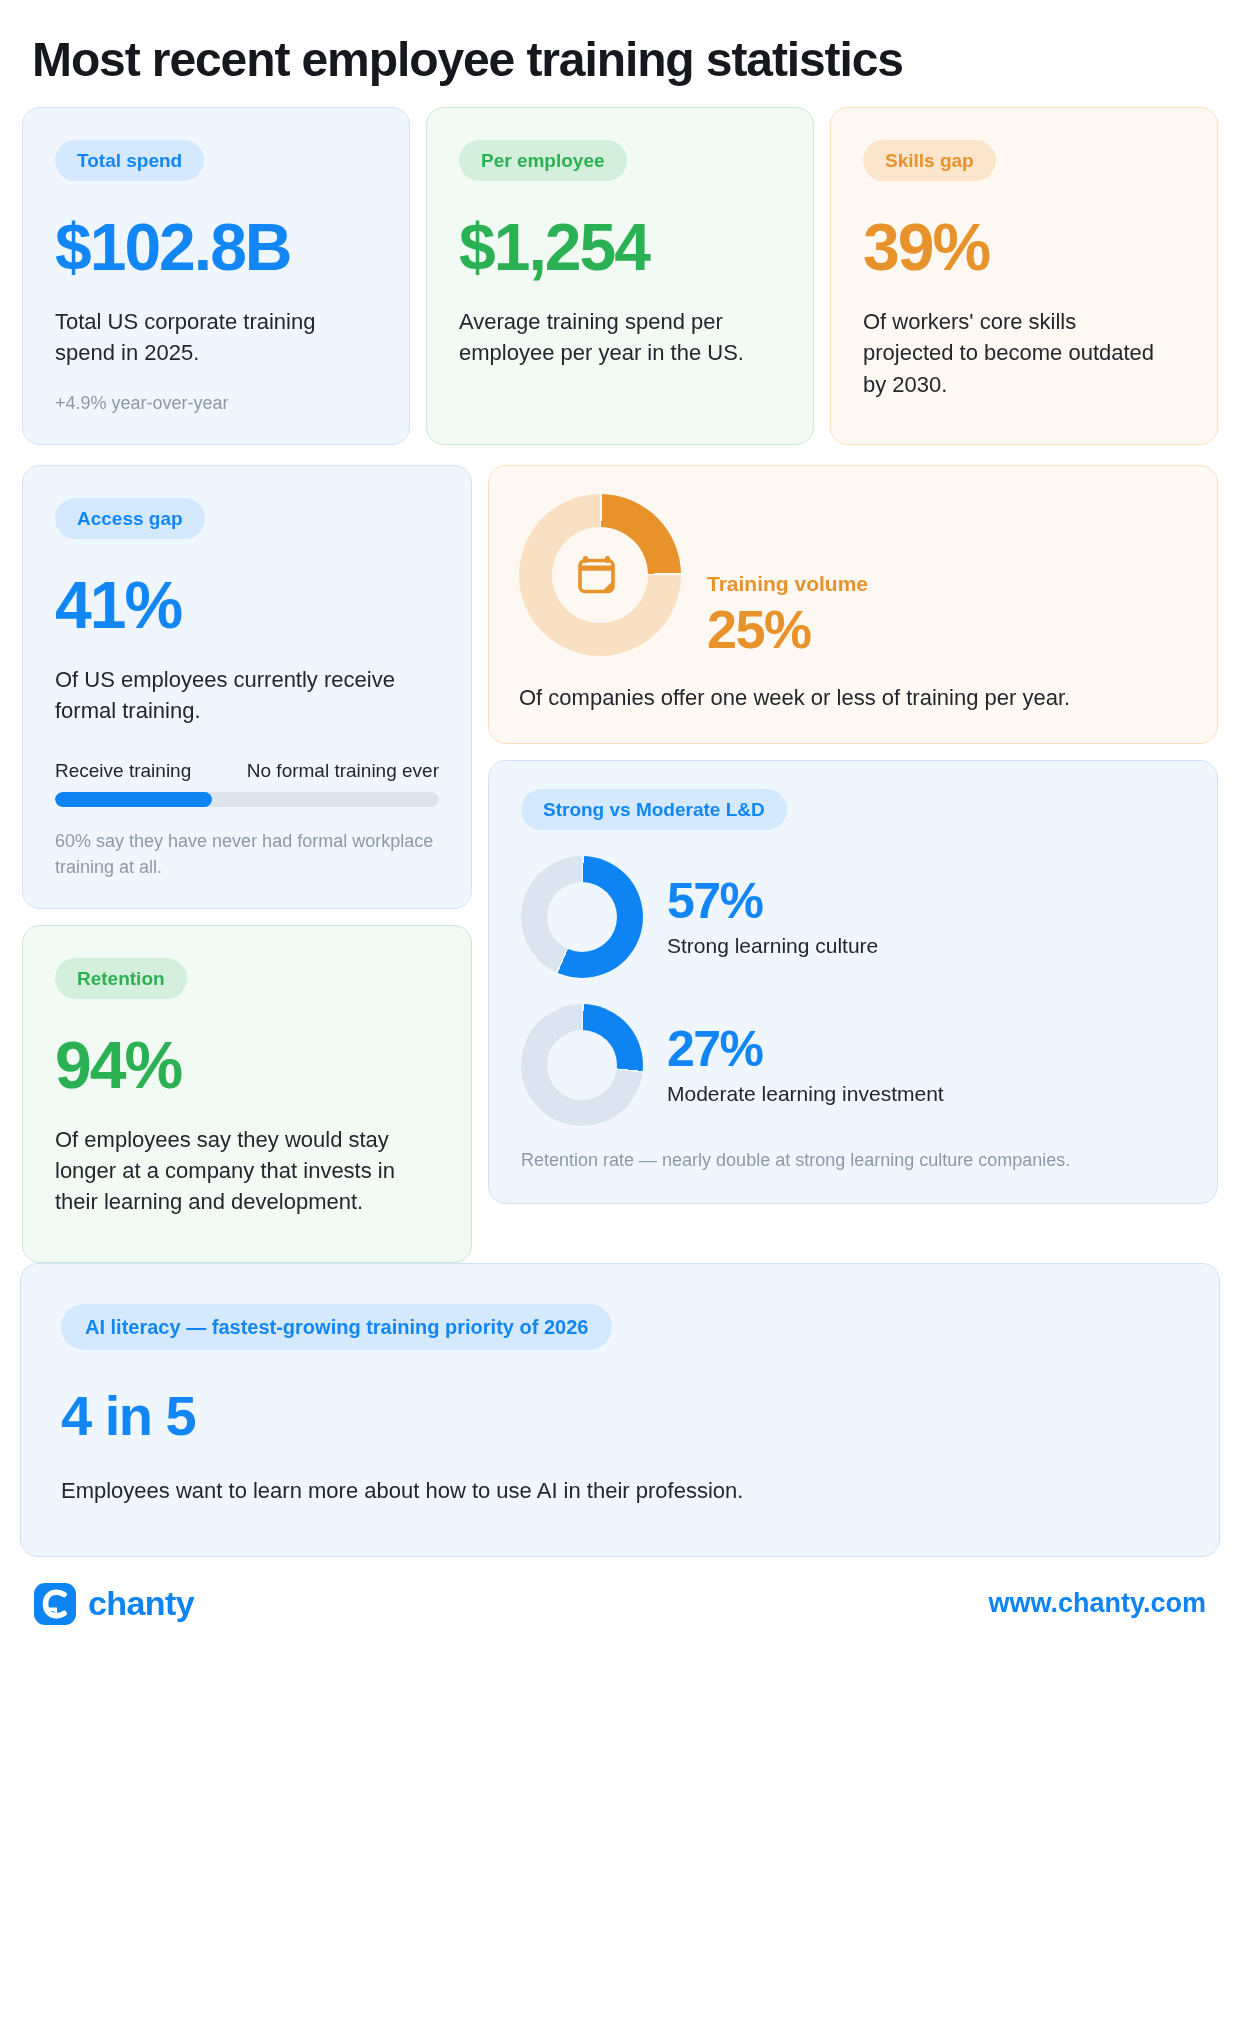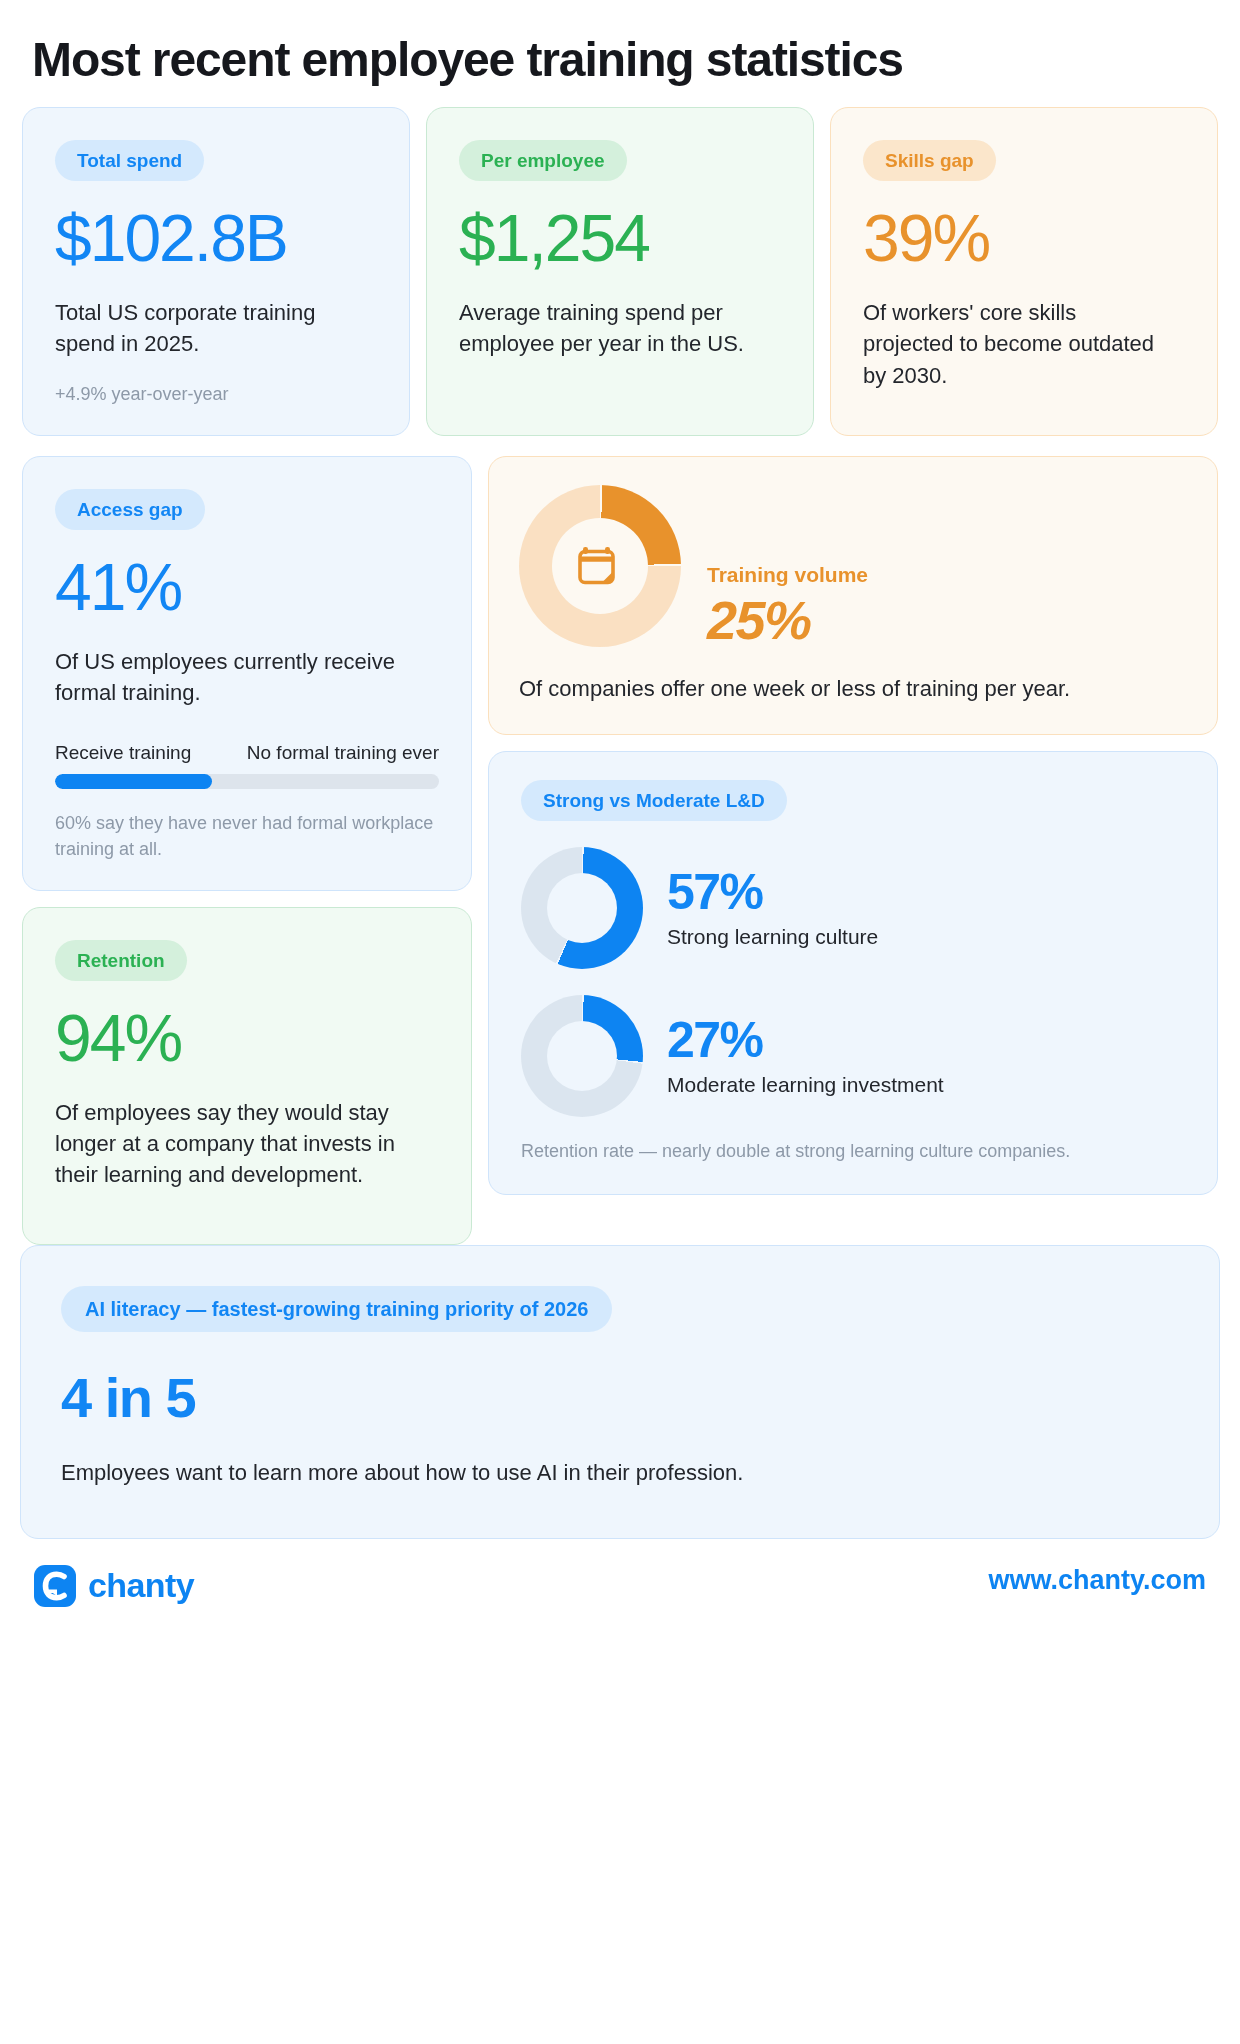--- a/index.html
+++ b/index.html
@@ -51,24 +51,24 @@
     font-weight: 700;
     line-height: 1;
   }
   .pill.blue   { background:#d4e9fd; color:#1286f4; }
   .pill.green  { background:#d4f0dc; color:#2bb153; }
   .pill.orange { background:#fbe6cb; color:#e8922c; }
 
   
   .big {
     font-size: 66px;
-    font-weight: 400;
+    font-weight: 700;
     line-height: 1;
     letter-spacing: -2px;
-    margin-top: 24px;
+    margin-top: 33px;
   }
   .big.blue   { color:#1286f4; }
   .big.green  { color:#2bb153; }
   .big.orange { color:#e8922c; }
 
   .desc {
     font-size: 22px;
     line-height: 1.42;
     color: #23262c;
     margin-top: 26px;
@@ -115,21 +115,21 @@
     width:100%; height:100%; border-radius:50%;
   }
   .donut-hole {
     position:absolute; left:50%; top:50%; transform:translate(-50%,-50%);
     width: 96px; height: 96px; border-radius:50%;
     display:flex; align-items:center; justify-content:center;
   }
   .tv-hole { background:#fdf9f2; }
   .tv-right { }
   .tv-label { font-size:21px; font-weight:700; color:#e8922c; }
-  .tv-value { font-size:54px; font-weight:700; color:#e8922c; letter-spacing:-1.5px; margin-top:6px; line-height:1;font-style:italic; }
+  .tv-value { font-size:54px; font-weight:700; color:#e8922c; letter-spacing:-1.5px; margin-top:6px; line-height:1; }
 
   
   .cal { width: 46px; height: 44px; position: relative; }
 
   
   .ld-card { padding: 28px 32px 30px 32px; }
   .ld-row { display:flex; align-items:center; gap:24px; margin-top: 26px; }
   .ld-donut { width: 122px; height:122px; flex:0 0 auto; position:relative; }
   .ld-hole {
     position:absolute; left:50%; top:50%; transform:translate(-50%,-50%);
@@ -139,21 +139,21 @@
   .ld-cap { font-size:21px; color:#23262c; margin-top:8px; }
 
   
   .ai-card { padding: 40px 40px 52px 40px; }
   .ai-pill { padding: 13px 24px; font-size: 20px; }
   .ai-big { font-size: 56px; font-weight:700; color:#1286f4; letter-spacing:-1.5px; margin-top:38px; line-height:1;}
   .ai-desc { font-size:22px; color:#23262c; margin-top:34px; }
 
   
   .footer {
-    display:flex; justify-content:space-between;
+    display:flex; align-items:center; justify-content:space-between;
     padding: 26px 14px 0 14px;
   }
   .brand { display:flex; align-items:center; gap:12px; }
   .logo-mark { width:42px; height:42px; flex:0 0 auto; }
   .brand-name {
     font-size:34px; font-weight:700; color:#0d84f2; letter-spacing:-0.6px;
   }
   .site { font-size:27px; font-weight:700; color:#0d84f2; }
 </style>
 </head>

